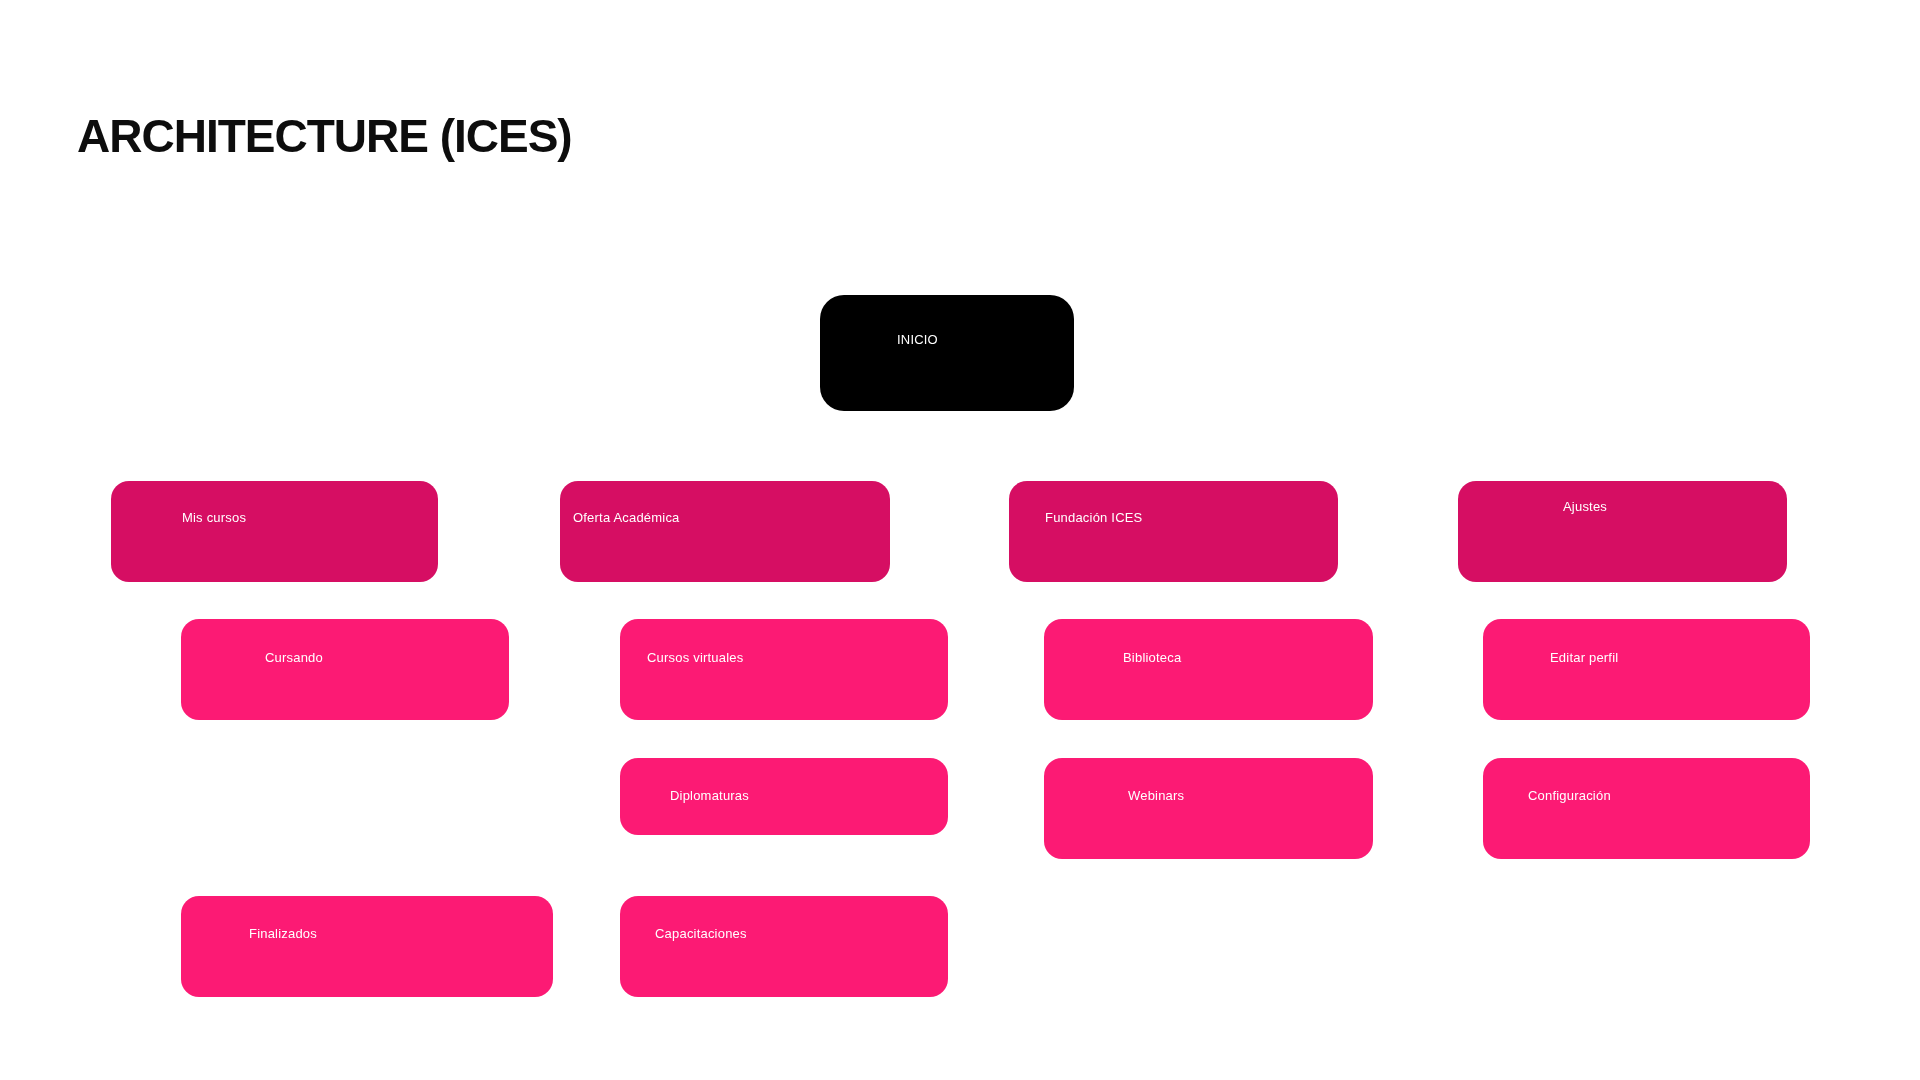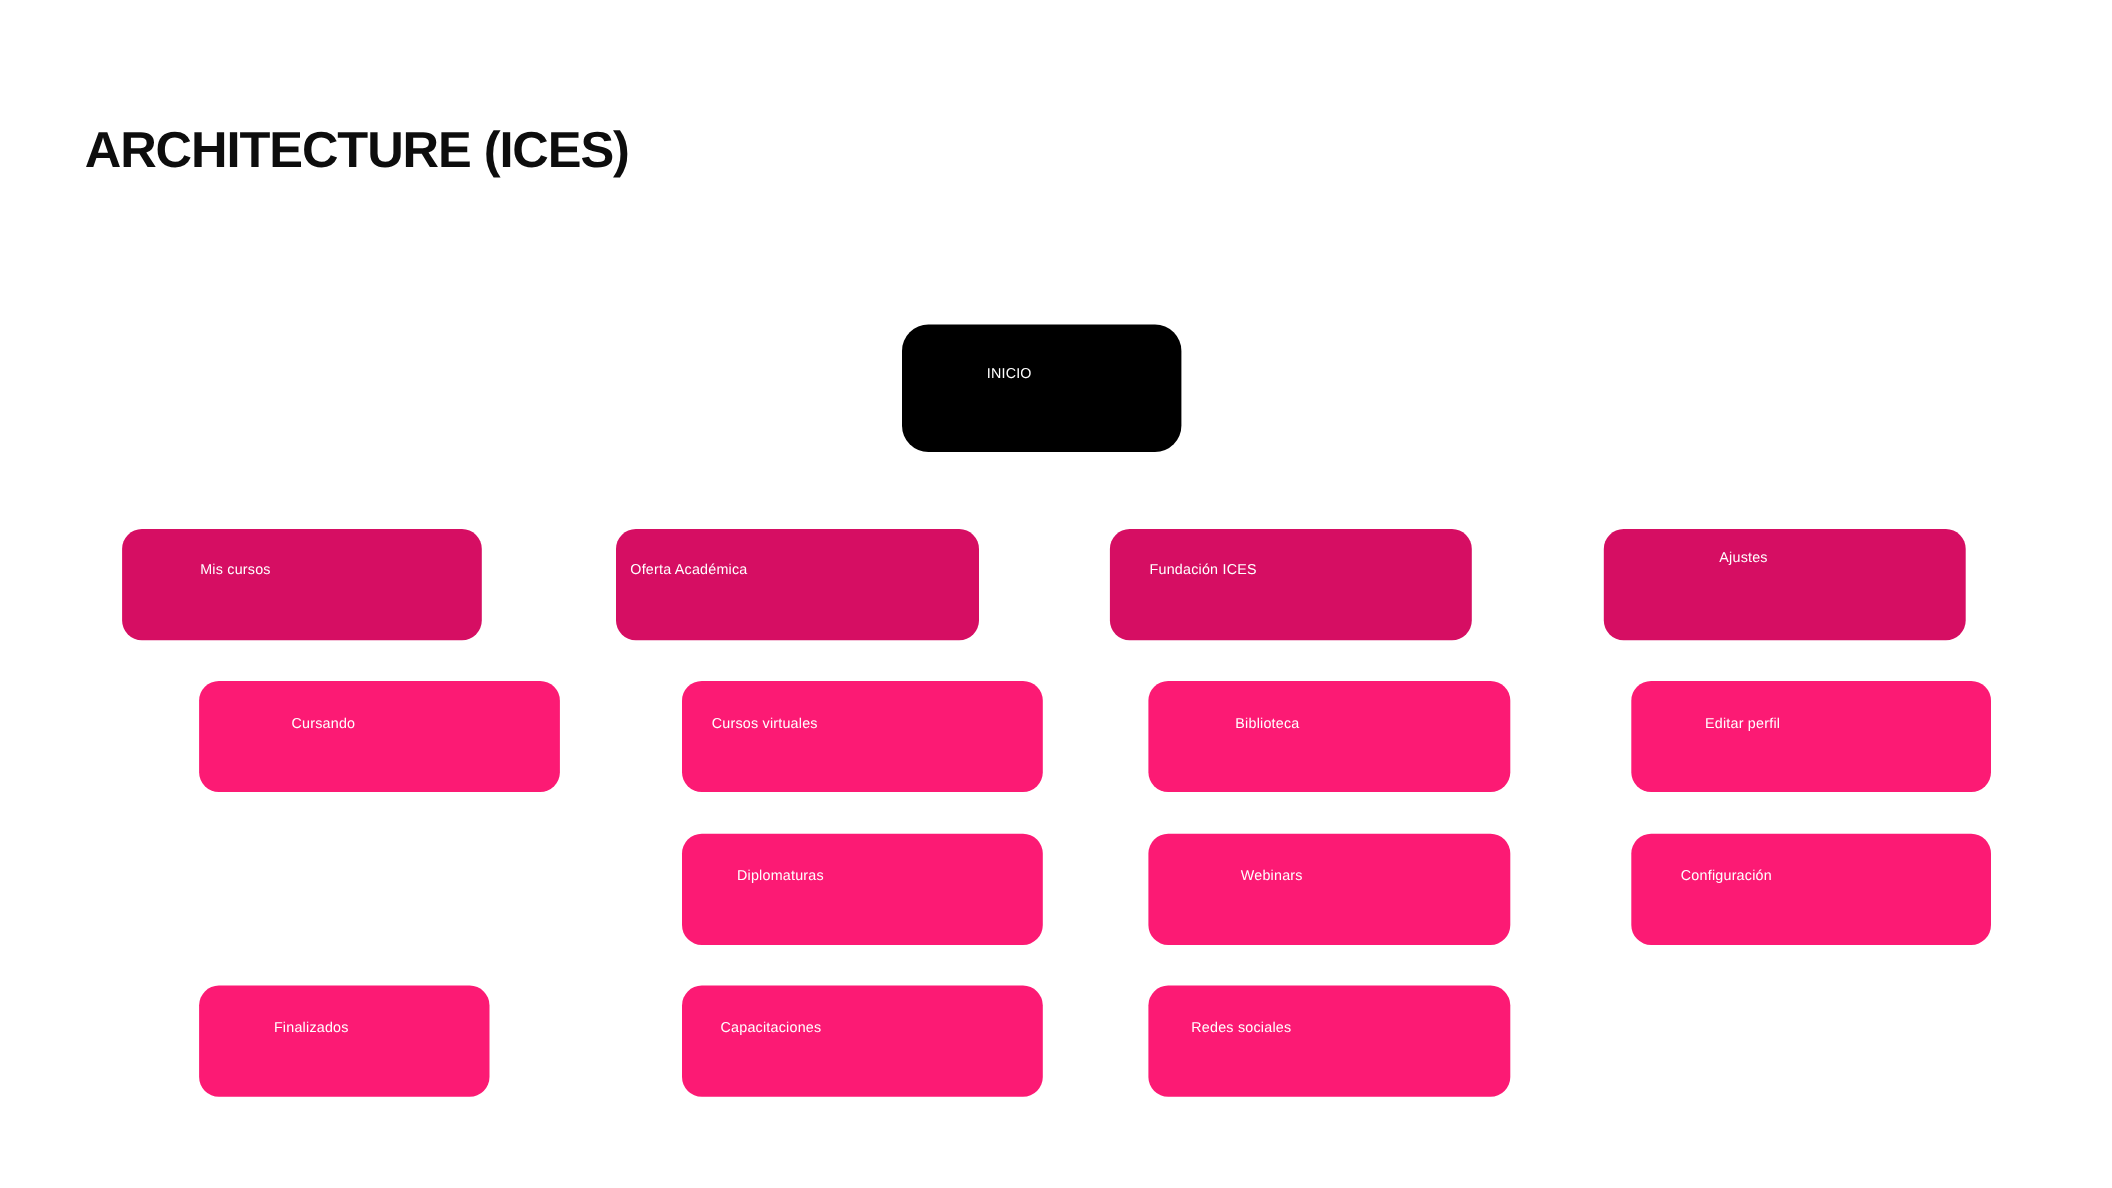--- a/index.html
+++ b/index.html
@@ -77,47 +77,44 @@
 
   <div class="node lvl1-node" style="left:1458px;top:481px;width:329px;height:101px">
     <span class="lbl" style="left:105px;top:18px">Ajustes</span>
   </div>
 
   <div class="node lvl2-node" style="left:181px;top:619px;width:328px;height:101px">
     <span class="lbl" style="left:84px;top:31px">Cursando</span>
   </div>
 
 
-  <div class="node lvl2-node" style="left:181px;top:896px;width:264px;height:101px">
+  <div class="node lvl2-node" style="left:181px;top:896px;width:372px;height:101px">
     <span class="lbl" style="left:68px;top:30px">Finalizados</span>
   </div>
 
   <div class="node lvl2-node" style="left:620px;top:619px;width:328px;height:101px">
     <span class="lbl" style="left:27px;top:31px">Cursos virtuales</span>
   </div>
 
-  <div class="node lvl2-node" style="left:620px;top:758px;width:328px;height:101px">
+  <div class="node lvl2-node" style="left:620px;top:758px;width:328px;height:77px">
     <span class="lbl" style="left:50px;top:30px">Diplomaturas</span>
   </div>
 
   <div class="node lvl2-node" style="left:620px;top:896px;width:328px;height:101px">
     <span class="lbl" style="left:35px;top:30px">Capacitaciones</span>
   </div>
 
   <div class="node lvl2-node" style="left:1044px;top:619px;width:329px;height:101px">
     <span class="lbl" style="left:79px;top:31px">Biblioteca</span>
   </div>
 
   <div class="node lvl2-node" style="left:1044px;top:758px;width:329px;height:101px">
     <span class="lbl" style="left:84px;top:30px">Webinars</span>
   </div>
 
-  <div class="node lvl2-node" style="left:1044px;top:896px;width:329px;height:101px">
-    <span class="lbl" style="left:39px;top:30px">Redes sociales</span>
-  </div>
 
   <div class="node lvl2-node" style="left:1483px;top:619px;width:327px;height:101px">
     <span class="lbl" style="left:67px;top:31px">Editar perfil</span>
   </div>
 
   <div class="node lvl2-node" style="left:1483px;top:758px;width:327px;height:101px">
     <span class="lbl" style="left:45px;top:30px">Configuración</span>
   </div>
 
 </div>

